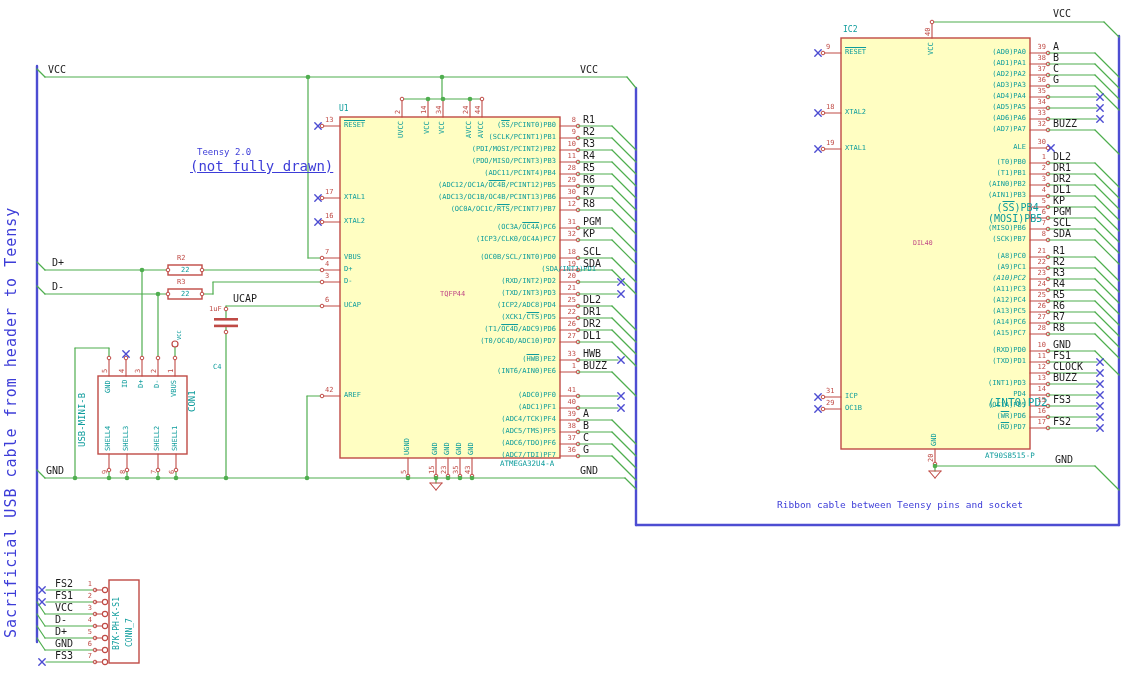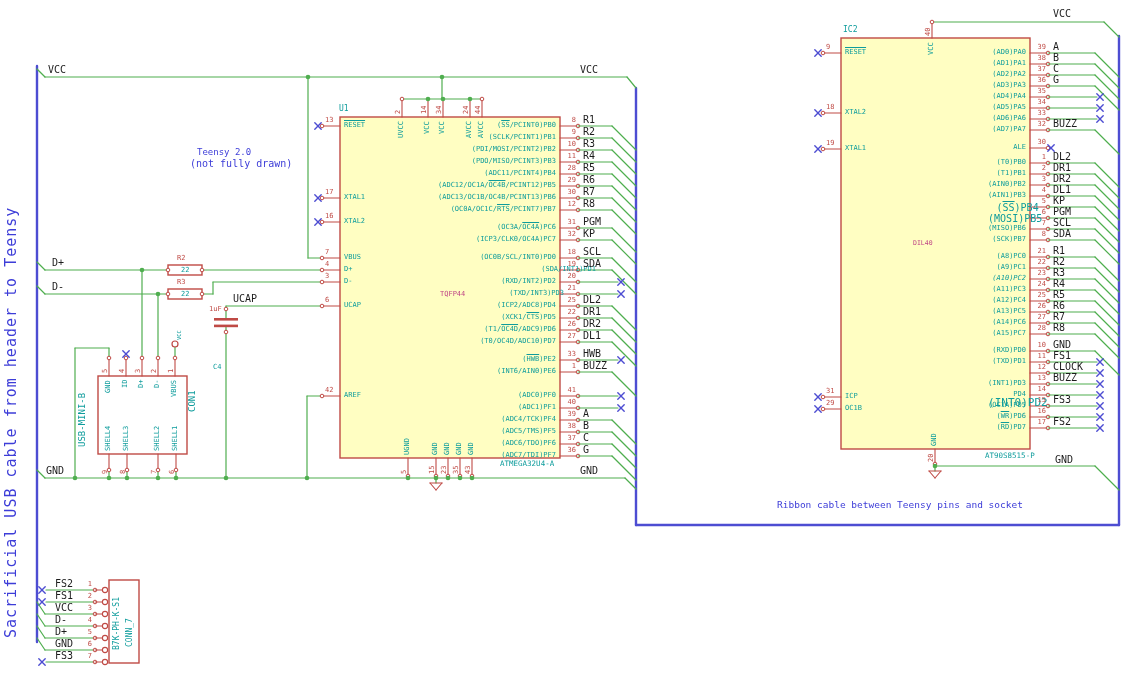--- a/index.html
+++ b/index.html
@@ -472,21 +472,21 @@
       <circle cx="105" cy="650" r="2.6" fill="#ffffff" stroke="#bf4a45" stroke-width="1.1"></circle>
       <line x1="38.8" y1="658.8" x2="45.2" y2="665.2" stroke="#4d4dd2" stroke-width="1.4" stroke-linecap="round"></line>
       <line x1="38.8" y1="665.2" x2="45.2" y2="658.8" stroke="#4d4dd2" stroke-width="1.4" stroke-linecap="round"></line>
       <line x1="46" y1="662" x2="95" y2="662" stroke="#4fae4f" stroke-width="1.2" stroke-linecap="round"></line>
       <circle cx="95" cy="662" r="1.8" fill="#ffffff" stroke="#bf4a45" stroke-width="1"></circle>
       <line x1="95" y1="662" x2="102" y2="662" stroke="#bf4a45" stroke-width="1.1" stroke-linecap="round"></line>
       <circle cx="105" cy="662" r="2.6" fill="#ffffff" stroke="#bf4a45" stroke-width="1.1"></circle>
     </svg>
   <div class="t blue vt" id="note-left" style="left: 4px; top: 638px; font-size: 15px; letter-spacing: 1px; color: rgb(61, 61, 216);">Sacrificial USB cable from header to Teensy</div>
   <div class="t blue" id="teensy1" style="left: 197px; top: 148px; font-size: 9px; color: rgb(61, 61, 216);">Teensy 2.0</div>
-  <div class="t blue" id="teensy2" style="left: 190px; top: 159px; font-size: 10px; color: rgb(61, 61, 216);">(not fully drawn)</div>
+  <div class="t blue" id="teensy2" style="left: 190px; top: 159px; font-size: 14px; color: rgb(61, 61, 216); text-decoration: underline;">(not fully drawn)</div>
   <div class="t blue" id="ribbon" style="left: 777px; top: 500px; font-size: 9.5px; color: rgb(61, 61, 216);">Ribbon cable between Teensy pins and socket</div>
 <div class="t" style="left: 339px; top: 105px; font-size: 8px; color: rgb(14, 156, 156);">U1</div>
     <div class="t" style="left: 440px; top: 291px; font-size: 7px; color: rgb(191, 69, 133);">TQFP44</div>
     <div class="t" style="left: 500px; top: 460px; font-size: 7.5px; color: rgb(14, 156, 156);">ATMEGA32U4-A</div>
     <div class="t vt" style="left: 395px; top: 114px; font-size: 7px; color: rgb(191, 74, 69);">2</div>
     <div class="t vt" style="left: 398px; top: 137.856px; font-size: 7px; color: rgb(14, 156, 156);">UVCC</div>
     <div class="t vt" style="left: 421px; top: 114px; font-size: 7px; color: rgb(191, 74, 69);">14</div>
     <div class="t vt" style="left: 424px; top: 133.642px; font-size: 7px; color: rgb(14, 156, 156);">VCC</div>
     <div class="t vt" style="left: 436px; top: 114px; font-size: 7px; color: rgb(191, 74, 69);">34</div>
     <div class="t vt" style="left: 439px; top: 133.642px; font-size: 7px; color: rgb(14, 156, 156);">VCC</div>
@@ -552,21 +552,21 @@
     <div class="t" style="left: 583px; top: 229px; font-size: 10px; color: rgb(28, 28, 28);">KP</div>
     <div class="t" style="left: 567.572px; top: 249px; font-size: 7px; color: rgb(191, 74, 69);">18</div>
     <div class="t" style="left: 480.148px; top: 254px; font-size: 7px; color: rgb(14, 156, 156);">(OC0B/SCL/INT0)PD0</div>
     <div class="t" style="left: 583px; top: 247px; font-size: 10px; color: rgb(28, 28, 28);">SCL</div>
     <div class="t" style="left: 567.572px; top: 261px; font-size: 7px; color: rgb(191, 74, 69);">19</div>
     <div class="t" style="left: 501.218px; top: 266px; font-size: 7px; color: rgb(14, 156, 156); margin-left: 40px;">(SDA/INT1)PD1</div>
     <div class="t" style="left: 583px; top: 259px; font-size: 10px; color: rgb(28, 28, 28);">SDA</div>
     <div class="t" style="left: 567.572px; top: 273px; font-size: 7px; color: rgb(191, 74, 69);">20</div>
     <div class="t" style="left: 501.218px; top: 278px; font-size: 7px; color: rgb(14, 156, 156);">(RXD/INT2)PD2</div>
     <div class="t" style="left: 567.572px; top: 285px; font-size: 7px; color: rgb(191, 74, 69);">21</div>
-    <div class="t" style="left: 501.218px; top: 290px; font-size: 7px; color: rgb(14, 156, 156); margin-left: 8px;">(TXD/INT3)PD3</div>
+    <div class="t" style="left: 501.218px; top: 290px; font-size: 7px; color: rgb(14, 156, 156);">(TXD/INT3)PD3</div>
     <div class="t" style="left: 567.572px; top: 297px; font-size: 7px; color: rgb(191, 74, 69);">25</div>
     <div class="t" style="left: 497.004px; top: 302px; font-size: 7px; color: rgb(14, 156, 156);">(ICP2/ADC8)PD4</div>
     <div class="t" style="left: 583px; top: 295px; font-size: 10px; color: rgb(28, 28, 28);">DL2</div>
     <div class="t" style="left: 567.572px; top: 309px; font-size: 7px; color: rgb(191, 74, 69);">22</div>
     <div class="t" style="left: 501.218px; top: 314px; font-size: 7px; color: rgb(14, 156, 156);">(XCK1/<span class="ov">CTS</span>)PD5</div>
     <div class="t" style="left: 583px; top: 307px; font-size: 10px; color: rgb(28, 28, 28);">DR1</div>
     <div class="t" style="left: 567.572px; top: 321px; font-size: 7px; color: rgb(191, 74, 69);">26</div>
     <div class="t" style="left: 484.362px; top: 326px; font-size: 7px; color: rgb(14, 156, 156);">(T1/<span class="ov">OC4D</span>/ADC9)PD6</div>
     <div class="t" style="left: 583px; top: 319px; font-size: 10px; color: rgb(28, 28, 28);">DR2</div>
     <div class="t" style="left: 567.572px; top: 333px; font-size: 7px; color: rgb(191, 74, 69);">27</div>

